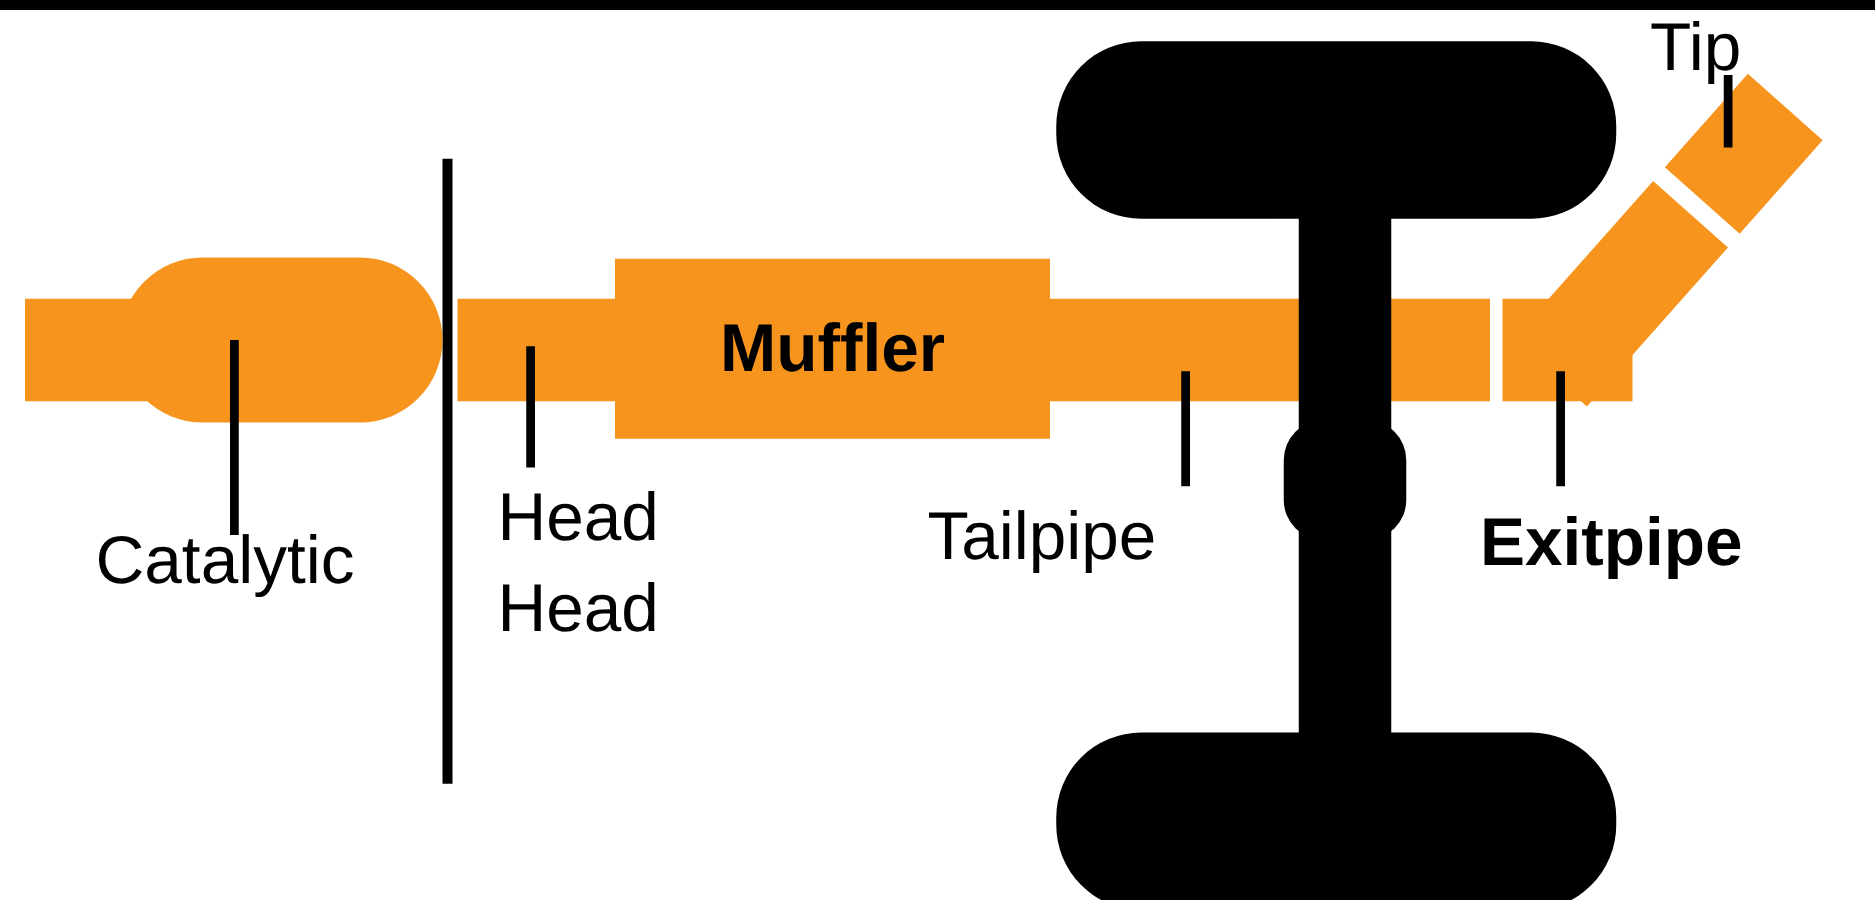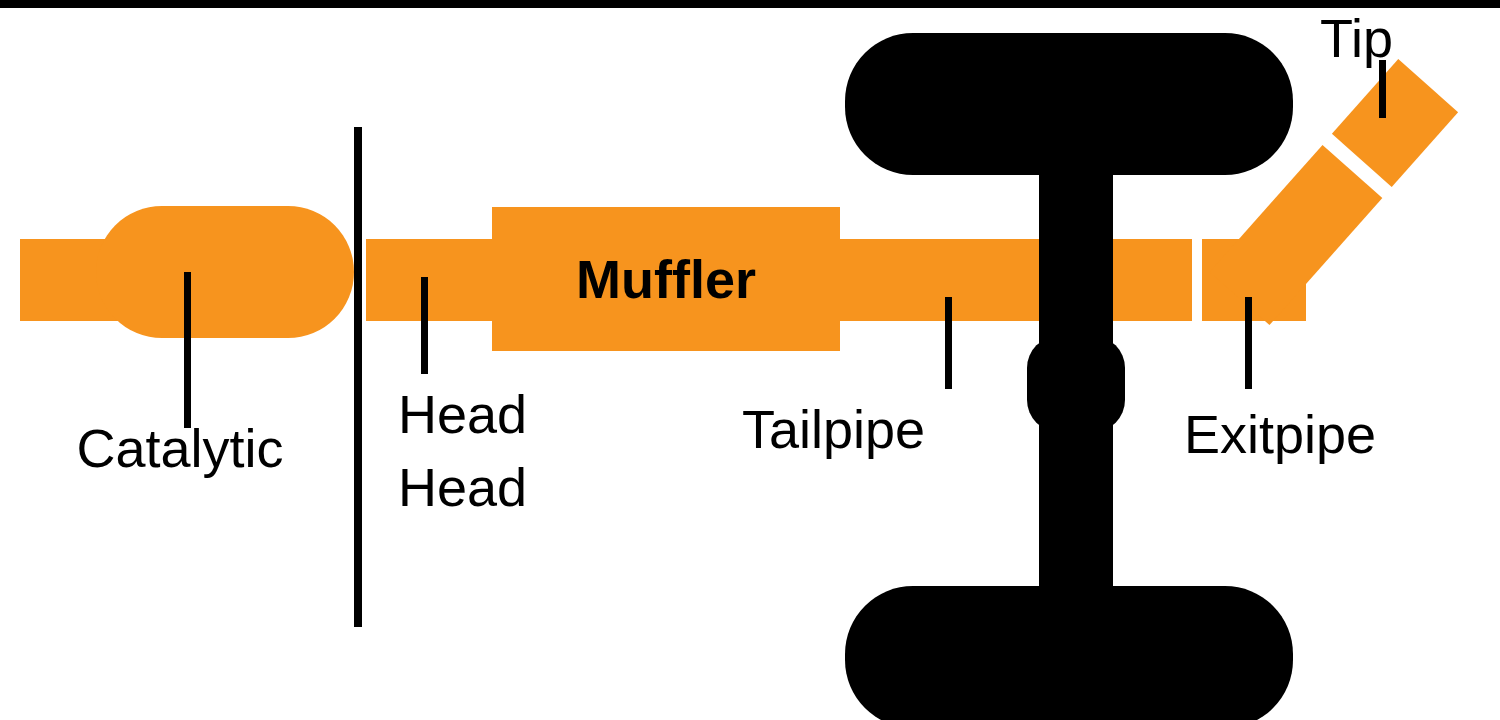--- a/index.html
+++ b/index.html
@@ -74,17 +74,17 @@
     <div>Catalytic</div>
   </div>
 
   <div class="label" style="left:398px;top:378px;">
     <div>Head</div>
     <div>Head</div>
   </div>
 
   <div class="label" style="left:742px;top:393px;">Tailpipe</div>
 
-  <div class="label" style="left:1184px;top:398px;">Exitpipe</div>
+  <div class="label" style="left:1184px;top:398px;font-weight:bold;">Exitpipe</div>
 
   <div class="label" style="left:1297px;top:2px;margin-left:23px;">Tip</div>
 
 </div>
 
 </body></html>

